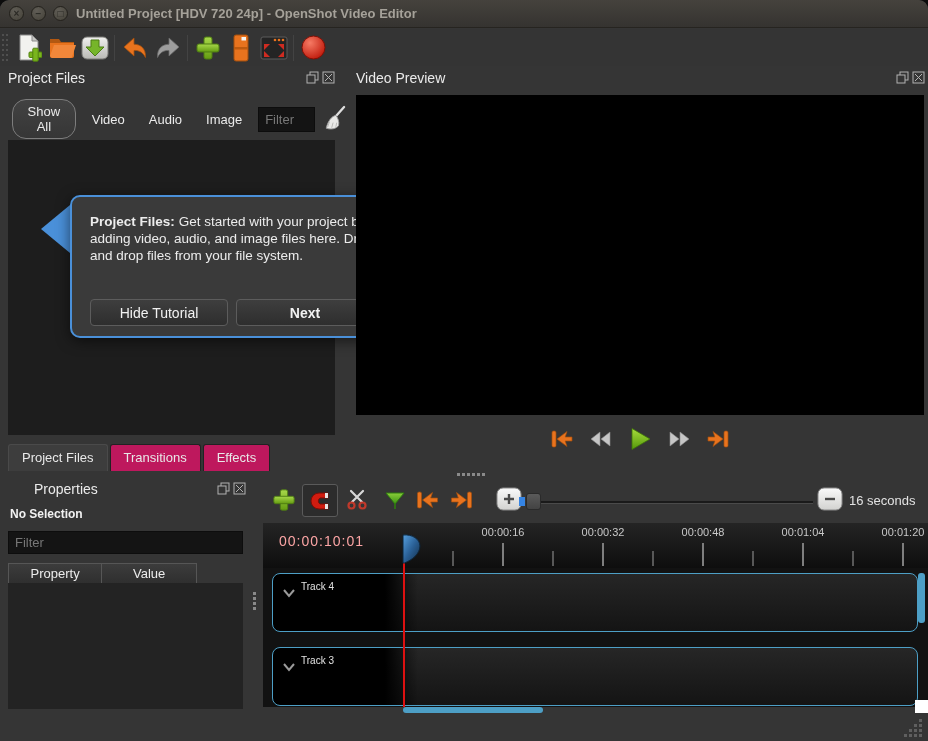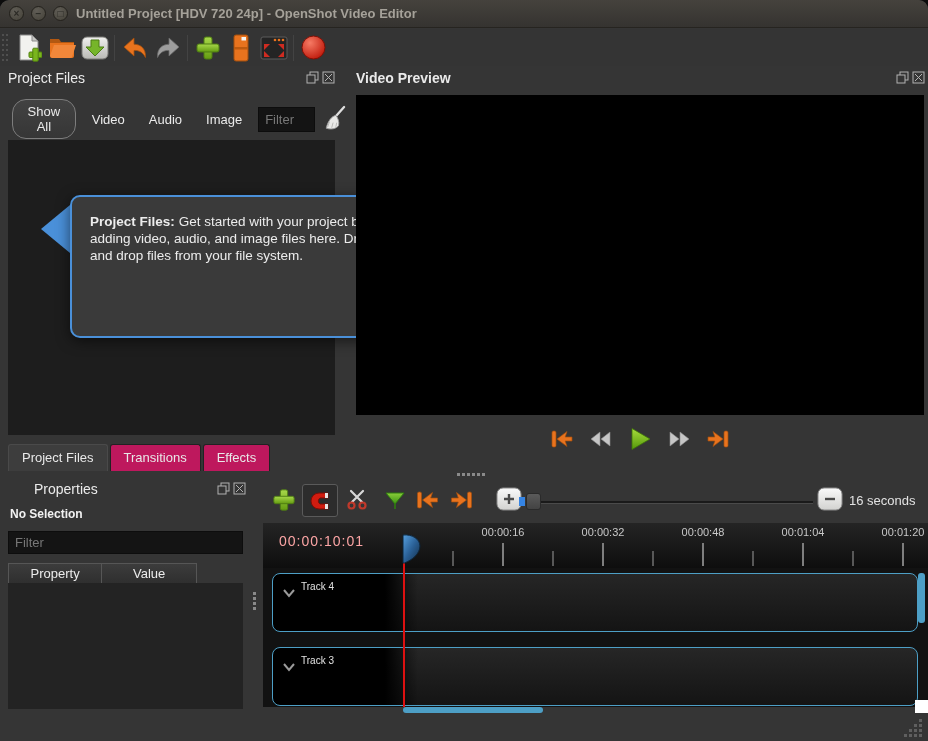--- a/index.html
+++ b/index.html
@@ -267,20 +267,24 @@
       <span class="dtab">Transitions</span>
       <span class="dtab">Effects</span>
     </div>
   </div>
 
   <div class="tut-arrow"></div>
   <div id="tutorial">
     <p class="tut-text">
       <span class="tut-bold">Project Files:</span><span>Get started with your project by adding video, audio, and image files here. Drag and drop files from your file system.</span>
     </p>
+    <div class="tutbtns">
+      <button class="tutbtn">Hide Tutorial</button>
+      <button class="tutbtn primary">Next</button>
+    </div>
   </div>
 
   <div class="abs" style="left:0;top:478px;width:260px;height:235px;">
     <div class="abs dockhead" style="left:8px;top:3px;margin-left:26px;">Properties</div>
     <div class="abs dockicons" style="right:14px;top:4px;">
       <svg width="13" height="13">
           <rect x="4" y="1" width="8" height="8" fill="none" stroke="#b2b2b2"></rect>
           <rect x="1" y="4" width="8" height="8" fill="#353535" stroke="#b2b2b2"></rect>
         </svg>
       <svg width="13" height="13">
@@ -298,21 +302,21 @@
   </div>
 
   <div class="abs dots-v" style="left:253px;top:592px;">
       <i></i>
       <i></i>
       <i></i>
       <i></i>
     </div>
 
   <div class="abs" style="left:352px;top:66px;width:576px;height:404px;">
-    <div class="abs dockhead" style="left:4px;top:4px;font-weight:bold;">Video Preview</div>
+    <div class="abs dockhead" style="left:4px;top:4px;">Video Preview</div>
     <div class="abs dockicons" style="right:3px;top:5px;">
       <svg width="13" height="13">
           <rect x="4" y="1" width="8" height="8" fill="none" stroke="#b2b2b2"></rect>
           <rect x="1" y="4" width="8" height="8" fill="#353535" stroke="#b2b2b2"></rect>
         </svg>
       <svg width="13" height="13">
           <rect x="1" y="1" width="11" height="11" fill="none" stroke="#b2b2b2"></rect>
           <path d="M3 3l7 7M10 3l-7 7" stroke="#b2b2b2"></path>
         </svg>
     </div>

